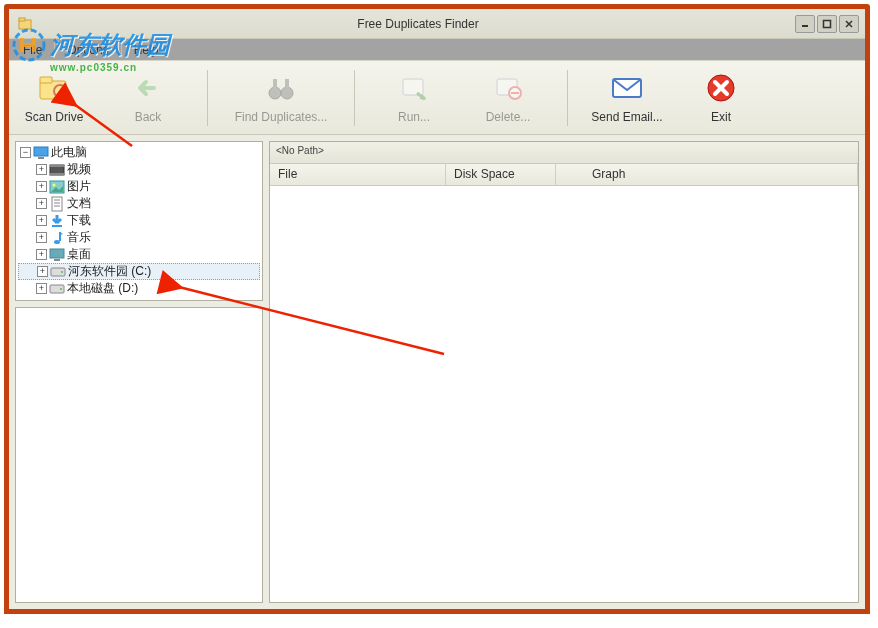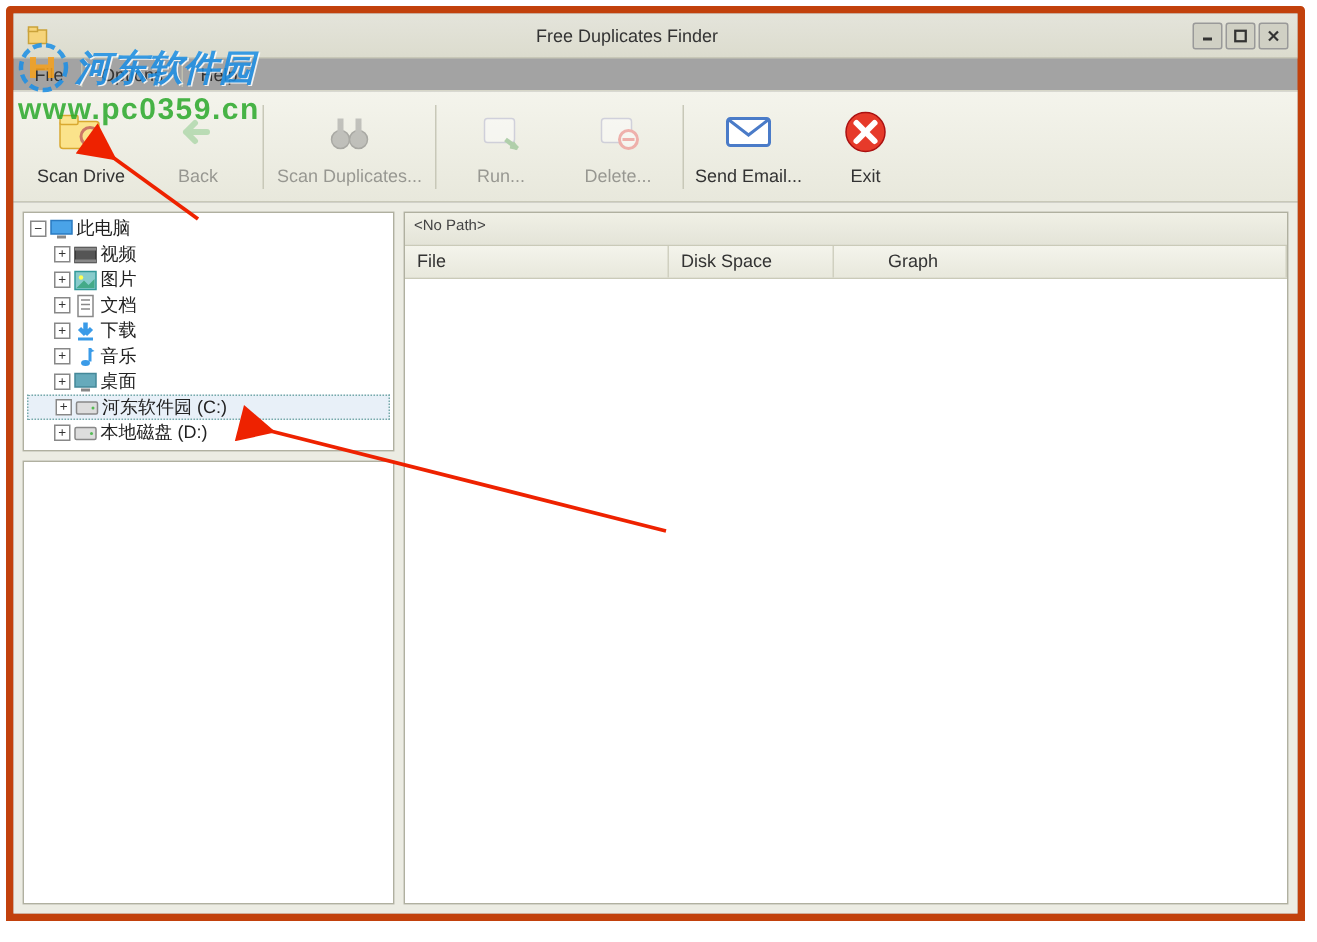--- a/index.html
+++ b/index.html
@@ -19,21 +19,21 @@
 .title-text { flex: 1; text-align: center; color: #333; font-size: 12px; }
 .win-btns { display: flex; gap: 2px; margin-right: 6px; }
 .win-btn { width: 20px; height: 18px; background: #d0d0c4; border: 1px solid #999; border-radius: 2px; display:flex; align-items:center; justify-content:center; cursor:pointer; }
 
 .menubar { height: 22px; display: flex; align-items: center; padding: 0 6px; gap: 2px; border-bottom: 1px solid #d6d6c8; }
 .menu-item { padding: 2px 8px; color: #333; cursor: pointer; }
 .menu-sep { width: 1px; height: 16px; background: #c0c0b0; margin: 0 2px; }
 
 .toolbar {
   height: 74px; background: linear-gradient(#f4f4ec,#e8e8dc);
-  display: flex; align-items: center; padding: 4px 10px; gap: 8px;
+  display: flex; align-items: center; padding: 4px 10px; gap: 24px;
   border-bottom: 1px solid #c8c8b8;
 }
 .tool-btn { display: flex; flex-direction: column; align-items: center; gap: 6px; width: 70px; cursor: pointer; padding: 4px 2px; border-radius: 3px; }
 .tool-btn.disabled { opacity: 0.45; cursor: default; }
 .tool-ico { width: 32px; height: 32px; display:flex; align-items:center; justify-content:center; }
 .tool-lbl { font-size: 12px; color: #333; white-space: nowrap; }
 .tool-sep { width: 1px; height: 56px; background: #c8c8b8; }
 .wide { width: 98px; }
 
 .body-area { flex: 1; display: flex; padding: 6px; gap: 6px; background: #ecece3; }
@@ -54,21 +54,21 @@
 .gh-cell { padding: 3px 8px; border-right: 1px solid #d0d0c0; color: #333; font-size: 12px; }
 .gh-file { width: 176px; }
 .gh-disk { width: 110px; }
 .gh-graph { flex: 1; margin-left: 28px; }
 .grid-body { flex: 1; }
 
 
 .watermark { position: absolute; top: 28px; left: 12px; opacity: 0.85; pointer-events: none; }
 .wm-logo { display:flex; align-items:center; gap:4px; }
 .wm-text { color: #1a8fe6; font-size: 24px; font-weight: bold; font-style: italic; text-shadow: 1px 1px 0 #fff; }
-.wm-url { color: #2aa92a; font-size: 20px; font-weight: bold; letter-spacing: 1px; }
+.wm-url { color: #2aa92a; font-size: 10px; font-weight: bold; letter-spacing: 1px; margin-left: 38px; }
 
 
 .overlay { position: absolute; top: 4px; left: 4px; width: 866px; height: 610px; pointer-events: none; }
 </style>
 </head>
 <body>
 
 <div class="window">
 
   <div class="titlebar">
@@ -130,21 +130,21 @@
     <div class="tool-sep"></div>
     <div class="tool-btn disabled wide">
       <span class="tool-ico">
         <svg width="32" height="26">
             <circle cx="10" cy="18" r="6" fill="#888" stroke="#555"></circle>
             <circle cx="22" cy="18" r="6" fill="#888" stroke="#555"></circle>
             <rect x="8" y="4" width="4" height="10" fill="#888"></rect>
             <rect x="20" y="4" width="4" height="10" fill="#888"></rect>
           </svg>
       </span>
-      <span class="tool-lbl">Scan Duplicates...</span>
+      <span class="tool-lbl">Find Duplicates...</span>
     </div>
     <div class="tool-sep"></div>
     <div class="tool-btn disabled">
       <span class="tool-ico">
         <svg width="30" height="26">
             <rect x="4" y="4" width="20" height="16" rx="2" fill="#fff" stroke="#aac"></rect>
             <path d="M18 18 L26 24" stroke="#6a6" stroke-width="3"></path>
             <path d="M26 24 L23 20 M26 24 L21 23" stroke="#6a6" stroke-width="2"></path>
           </svg>
       </span>

